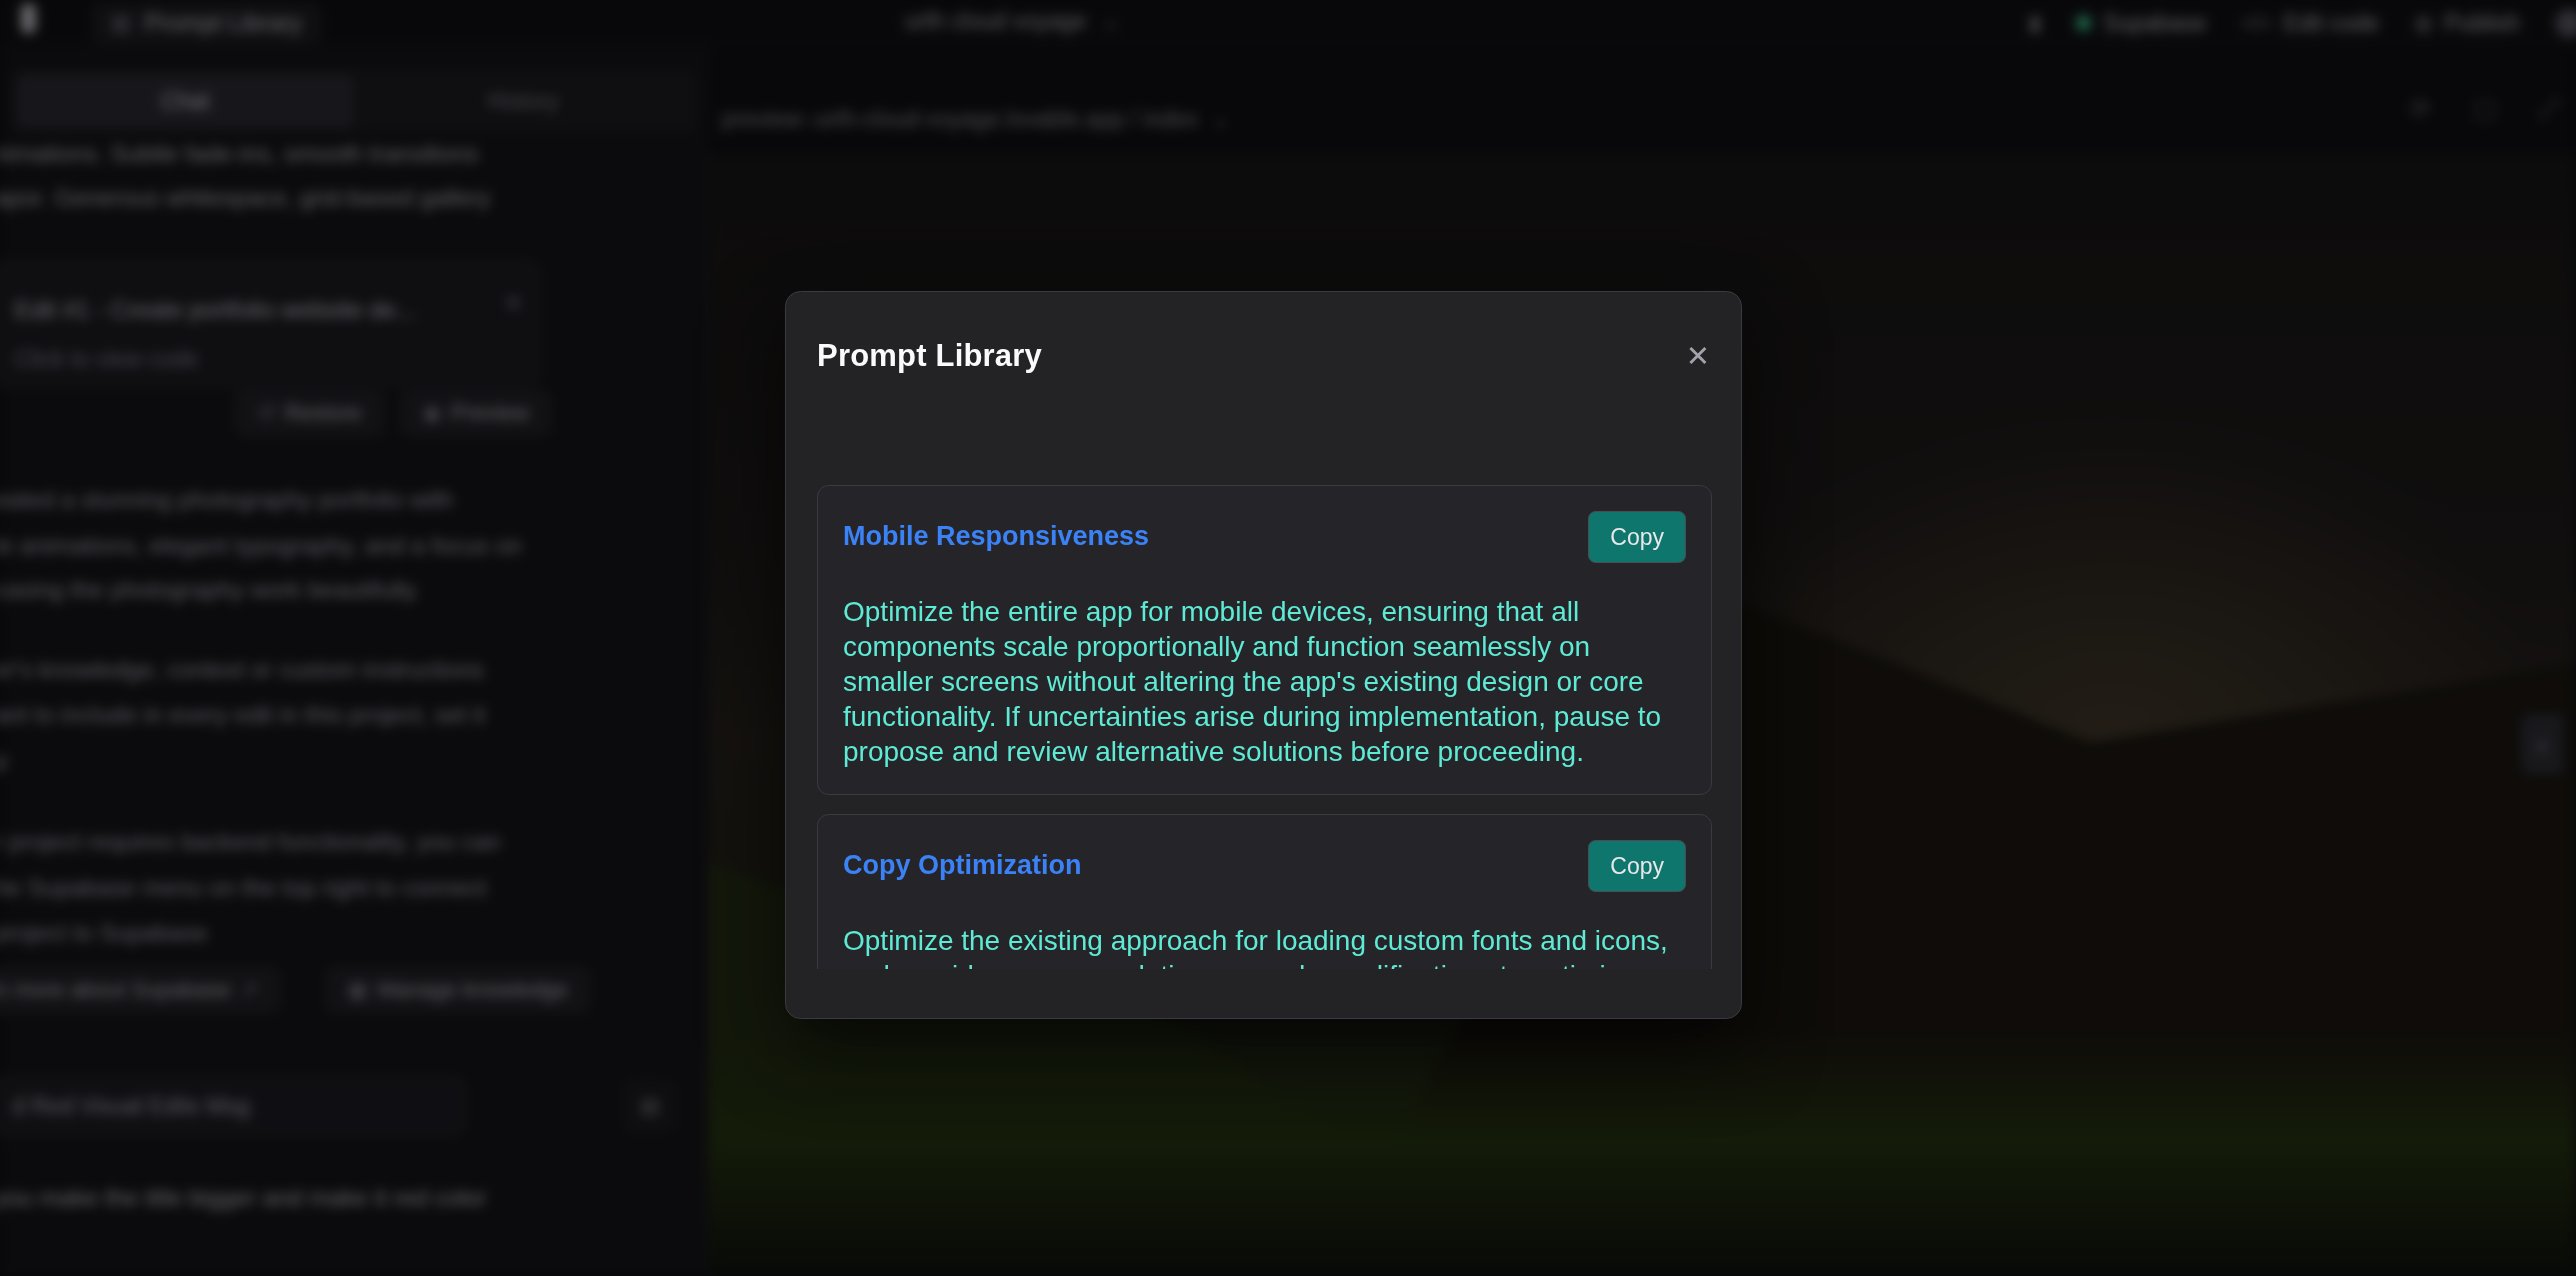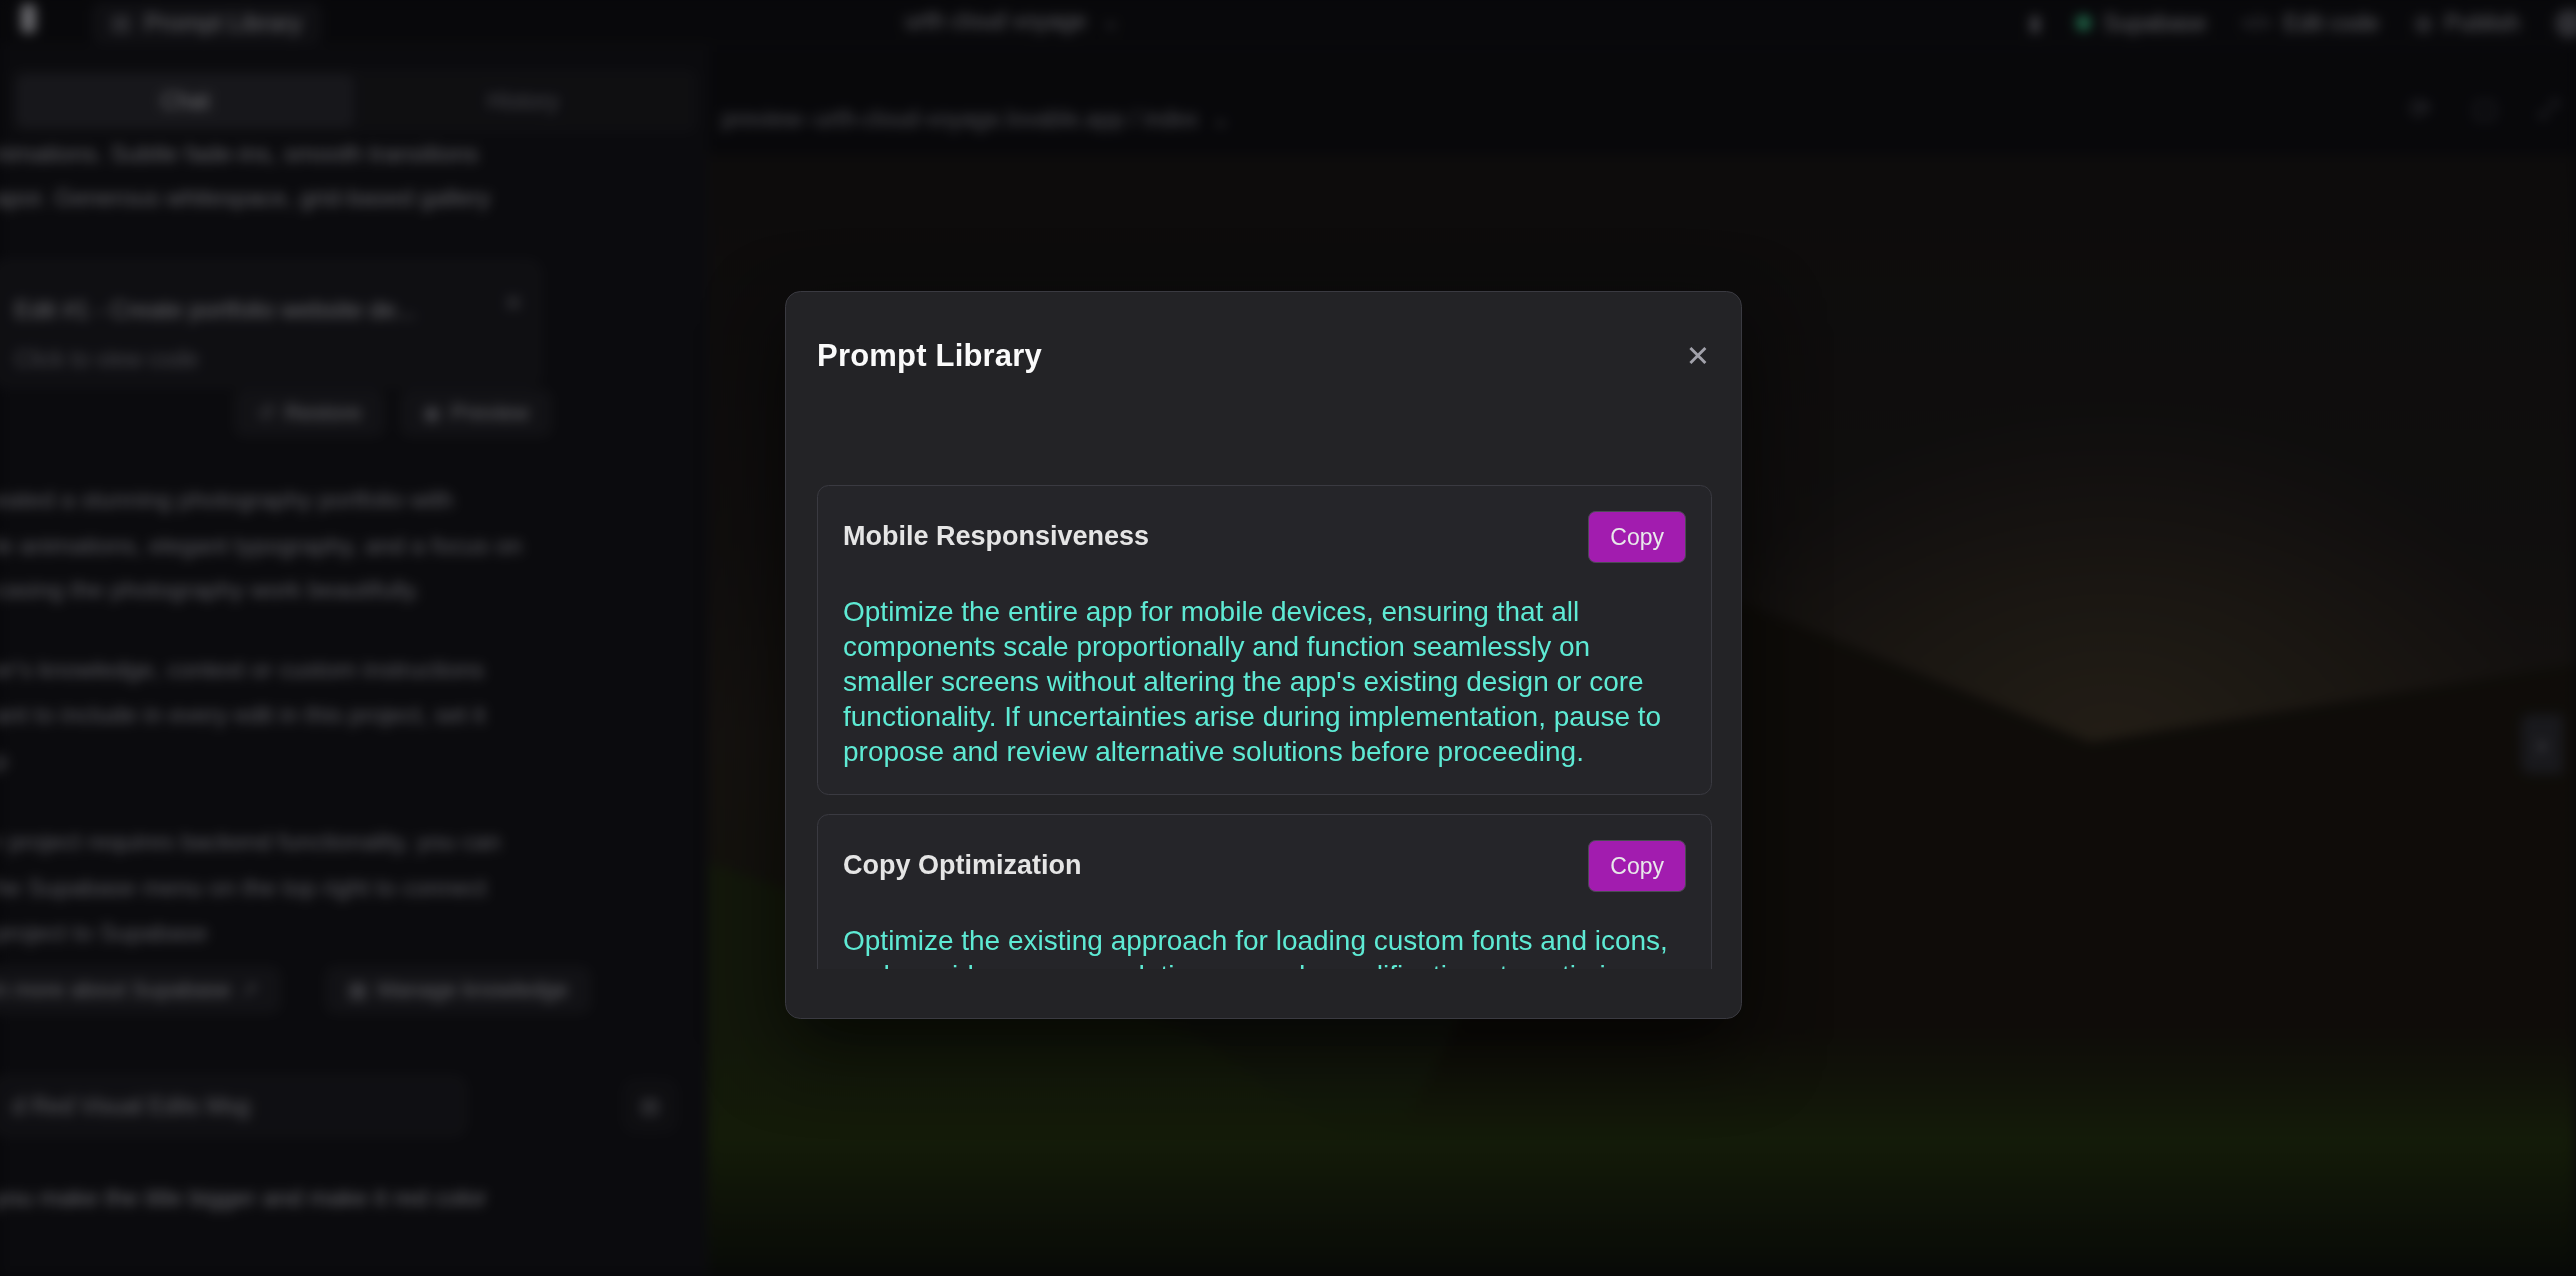--- a/index.html
+++ b/index.html
@@ -60,22 +60,22 @@
   
   #modal { position:absolute; left:785px; top:291px; width:957px; height:728px; background:#232326; border:1px solid #3a3a41; border-radius:15.4px; box-shadow:0 29px 77px rgba(0,0,0,.65); z-index:5; }
   .m-head { position:absolute; left:31px; right:31px; top:43px; height:42px; display:flex; align-items:center; justify-content:space-between; }
   .m-title { font-size:31px; font-weight:600; color:#fafafa; letter-spacing:0.2px; }
   .m-close { color:#a2a2ab; font-size:29px; line-height:1; cursor:default; }
   .m-search { position:absolute; left:31px; top:92px; width:895px; height:74px; background:#29292d; border:1px solid #45454d; border-radius:9.6px; padding:0 27px; font-size:26px; color:#e5e5ea; outline:none; font-family:"Liberation Sans", sans-serif; }
   .m-search::placeholder { color:#8c8c95; }
   .m-list { position:absolute; left:31px; top:193px; width:895px; height:484px; overflow:hidden; }
   .pcard { position:relative; width:895px; background:#252529; border:1px solid #3a3a41; border-radius:11.6px; padding:25px; margin-bottom:19px; }
   .pcard-head { display:flex; align-items:flex-start; justify-content:space-between; }
-  .pcard-title { font-size:27px; font-weight:600; color:#e5e5e5; padding-top:9.6px; }
-  .copy-btn { min-width:90px; height:52px; padding:4px 21px; background:#a21caf; border:1px solid #4b4b54; border-radius:7.7px; color:#e8e8ea; font-size:23px; font-family:"Liberation Sans", sans-serif; }
+  .pcard-title { font-size:27px; font-weight:600; color:#3b82f6; padding-top:9.6px; }
+  .copy-btn { min-width:90px; height:52px; padding:4px 21px; background:#0f766e; border:1px solid #4b4b54; border-radius:7.7px; color:#e8e8ea; font-size:23px; font-family:"Liberation Sans", sans-serif; }
   .pcard-body { margin-top:31px; font-size:28px; line-height:35px; color:#5eead4; max-width:852px; }
 </style>
 </head>
 <body>
 
 <div id="root">
 
   <div id="backdrop">
 
     <div id="topbar">

